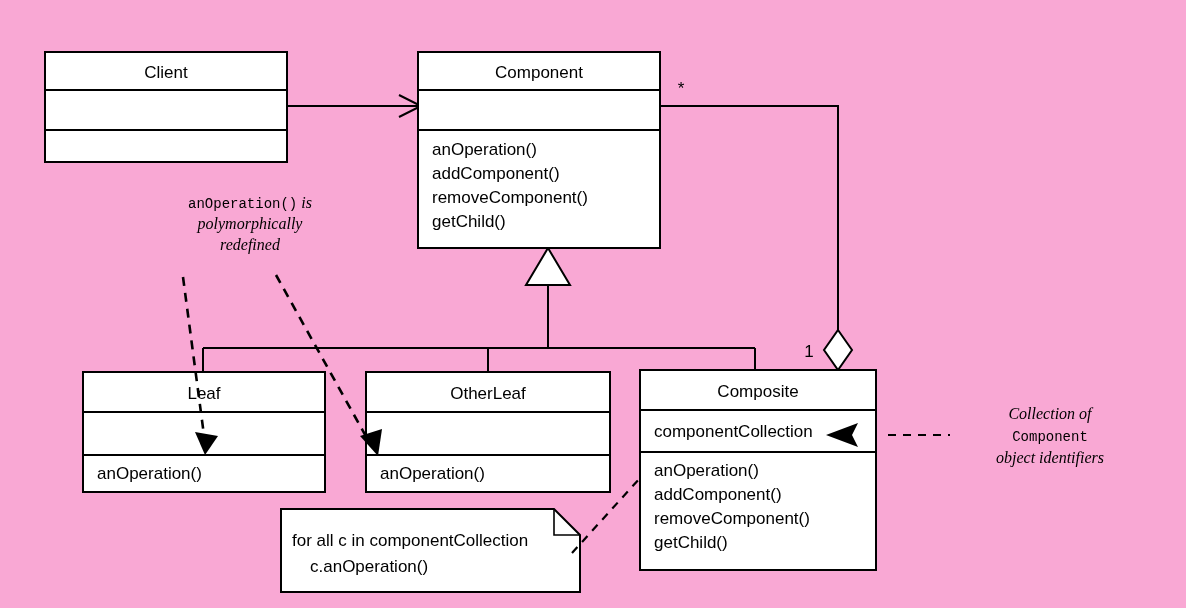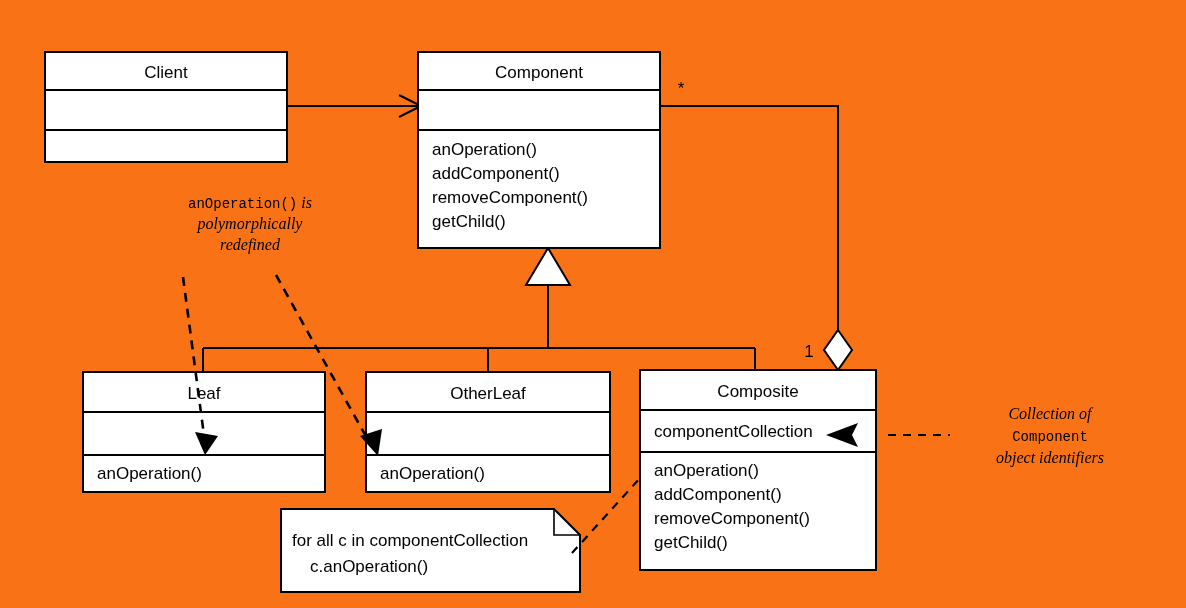--- a/index.html
+++ b/index.html
@@ -10,21 +10,21 @@
   body {
     width: 1186px;
     height: 608px;
     font-family: "Liberation Sans", sans-serif;
     overflow: hidden;
   }
   #diagram-root {
     position: relative;
     width: 1186px;
     height: 608px;
-    background: #f97316;
+    background: #f9a8d4;
   }
   svg.diagram {
     display: block;
     width: 1186px;
     height: 608px;
   }
   .box-fill {
     fill: #ffffff;
     stroke: #000000;
     stroke-width: 2;

